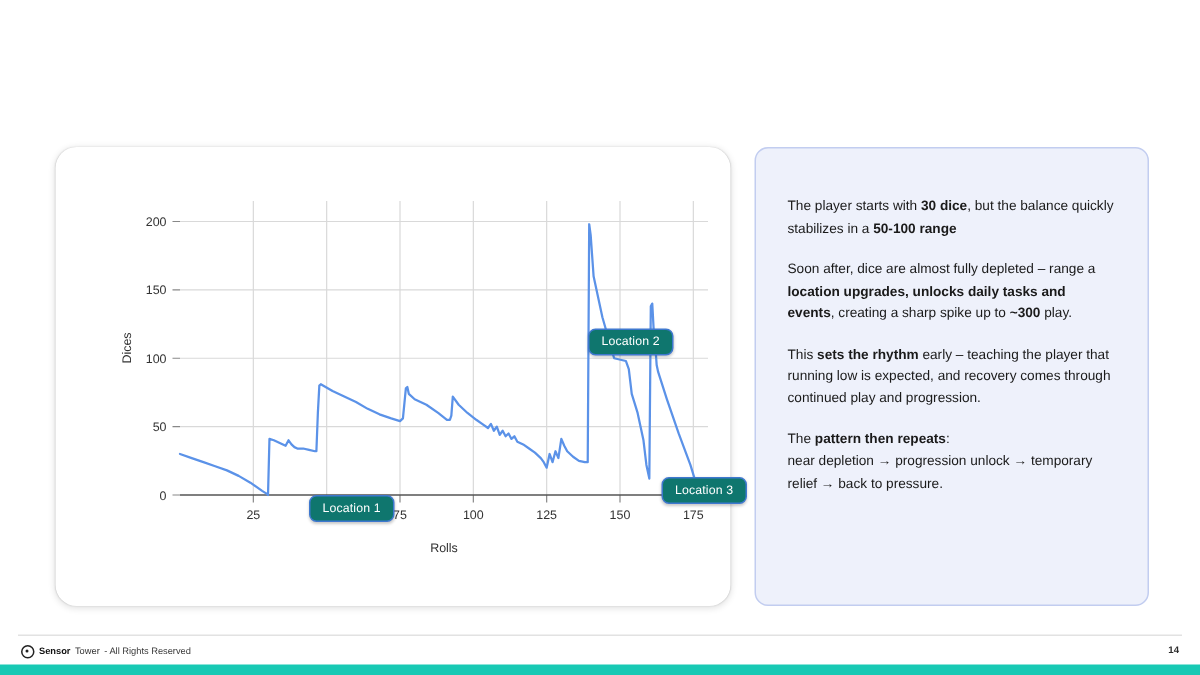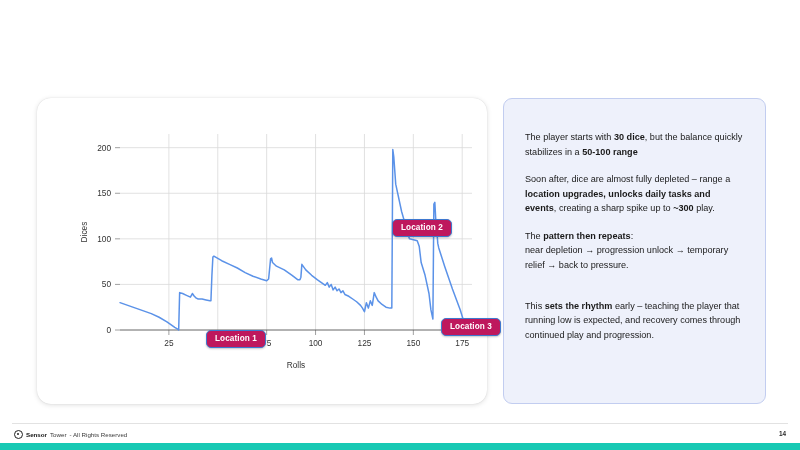--- a/index.html
+++ b/index.html
@@ -66,26 +66,26 @@
   .series-line {
     fill: none;
     stroke-width: 1.5;
     stroke-linejoin: round;
     stroke-linecap: round;
   }
 
   
   .loc-badge {
     position: absolute;
-    background: #be185d;
+    background: #0f766e;
     border: 1px solid #3e78cf;
     border-radius: 5px;
     color: #ffffff;
     font-size: 8.2px;
-    font-weight: bold;
+    font-weight: normal;
     padding: 3px 8px 3.5px 8px;
     white-space: nowrap;
     box-shadow: 0 1px 2px rgba(0,0,0,0.22);
     letter-spacing: 0.1px;
   }
   #loc-badge-1 { left: 169px; top: 232px; text-align: right; }
   #loc-badge-2 { left: 355px; top: 121px; }
   #loc-badge-3 { left: 404px; top: 184px; margin-top: 36px; }
 
   
@@ -220,22 +220,22 @@
 
       <div class="loc-badge" id="loc-badge-1">Location 1</div>
       <div class="loc-badge" id="loc-badge-2">Location 2</div>
       <div class="loc-badge" id="loc-badge-3">Location 3</div>
     </div>
   </div>
 
   <div id="notes-panel">
       <div class="note-p"><span>The player starts with </span><b>30 dice</b><span>, but the balance quickly stabilizes in a </span><b>50-100 range</b></div>
       <div class="note-p"><span>Soon after, dice are almost fully depleted – range a </span><b>location upgrades, unlocks daily tasks and events</b><span>, creating a sharp spike up to </span><b>~300</b><span> play.</span></div>
+      <div class="note-p"><span>This </span><b>sets the rhythm</b><span> early – teaching the player that running low is expected, and recovery comes through continued play and progression.</span></div>
       <div class="note-p gap-lg"><span>The </span><b>pattern then repeats</b><span>:</span><br><span>near depletion → progression unlock → temporary relief → back to pressure.</span></div>
-      <div class="note-p"><span>This </span><b>sets the rhythm</b><span> early – teaching the player that running low is expected, and recovery comes through continued play and progression.</span></div>
     </div>
 
   <div id="footer-rule"></div>
 
   <div id="footer-left">
     <span id="footer-logo-mark"></span>
     <span id="footer-brand-strong">Sensor</span>
     <span id="footer-brand-light">Tower</span>
     <span id="footer-rights">- All Rights Reserved</span>
   </div>

